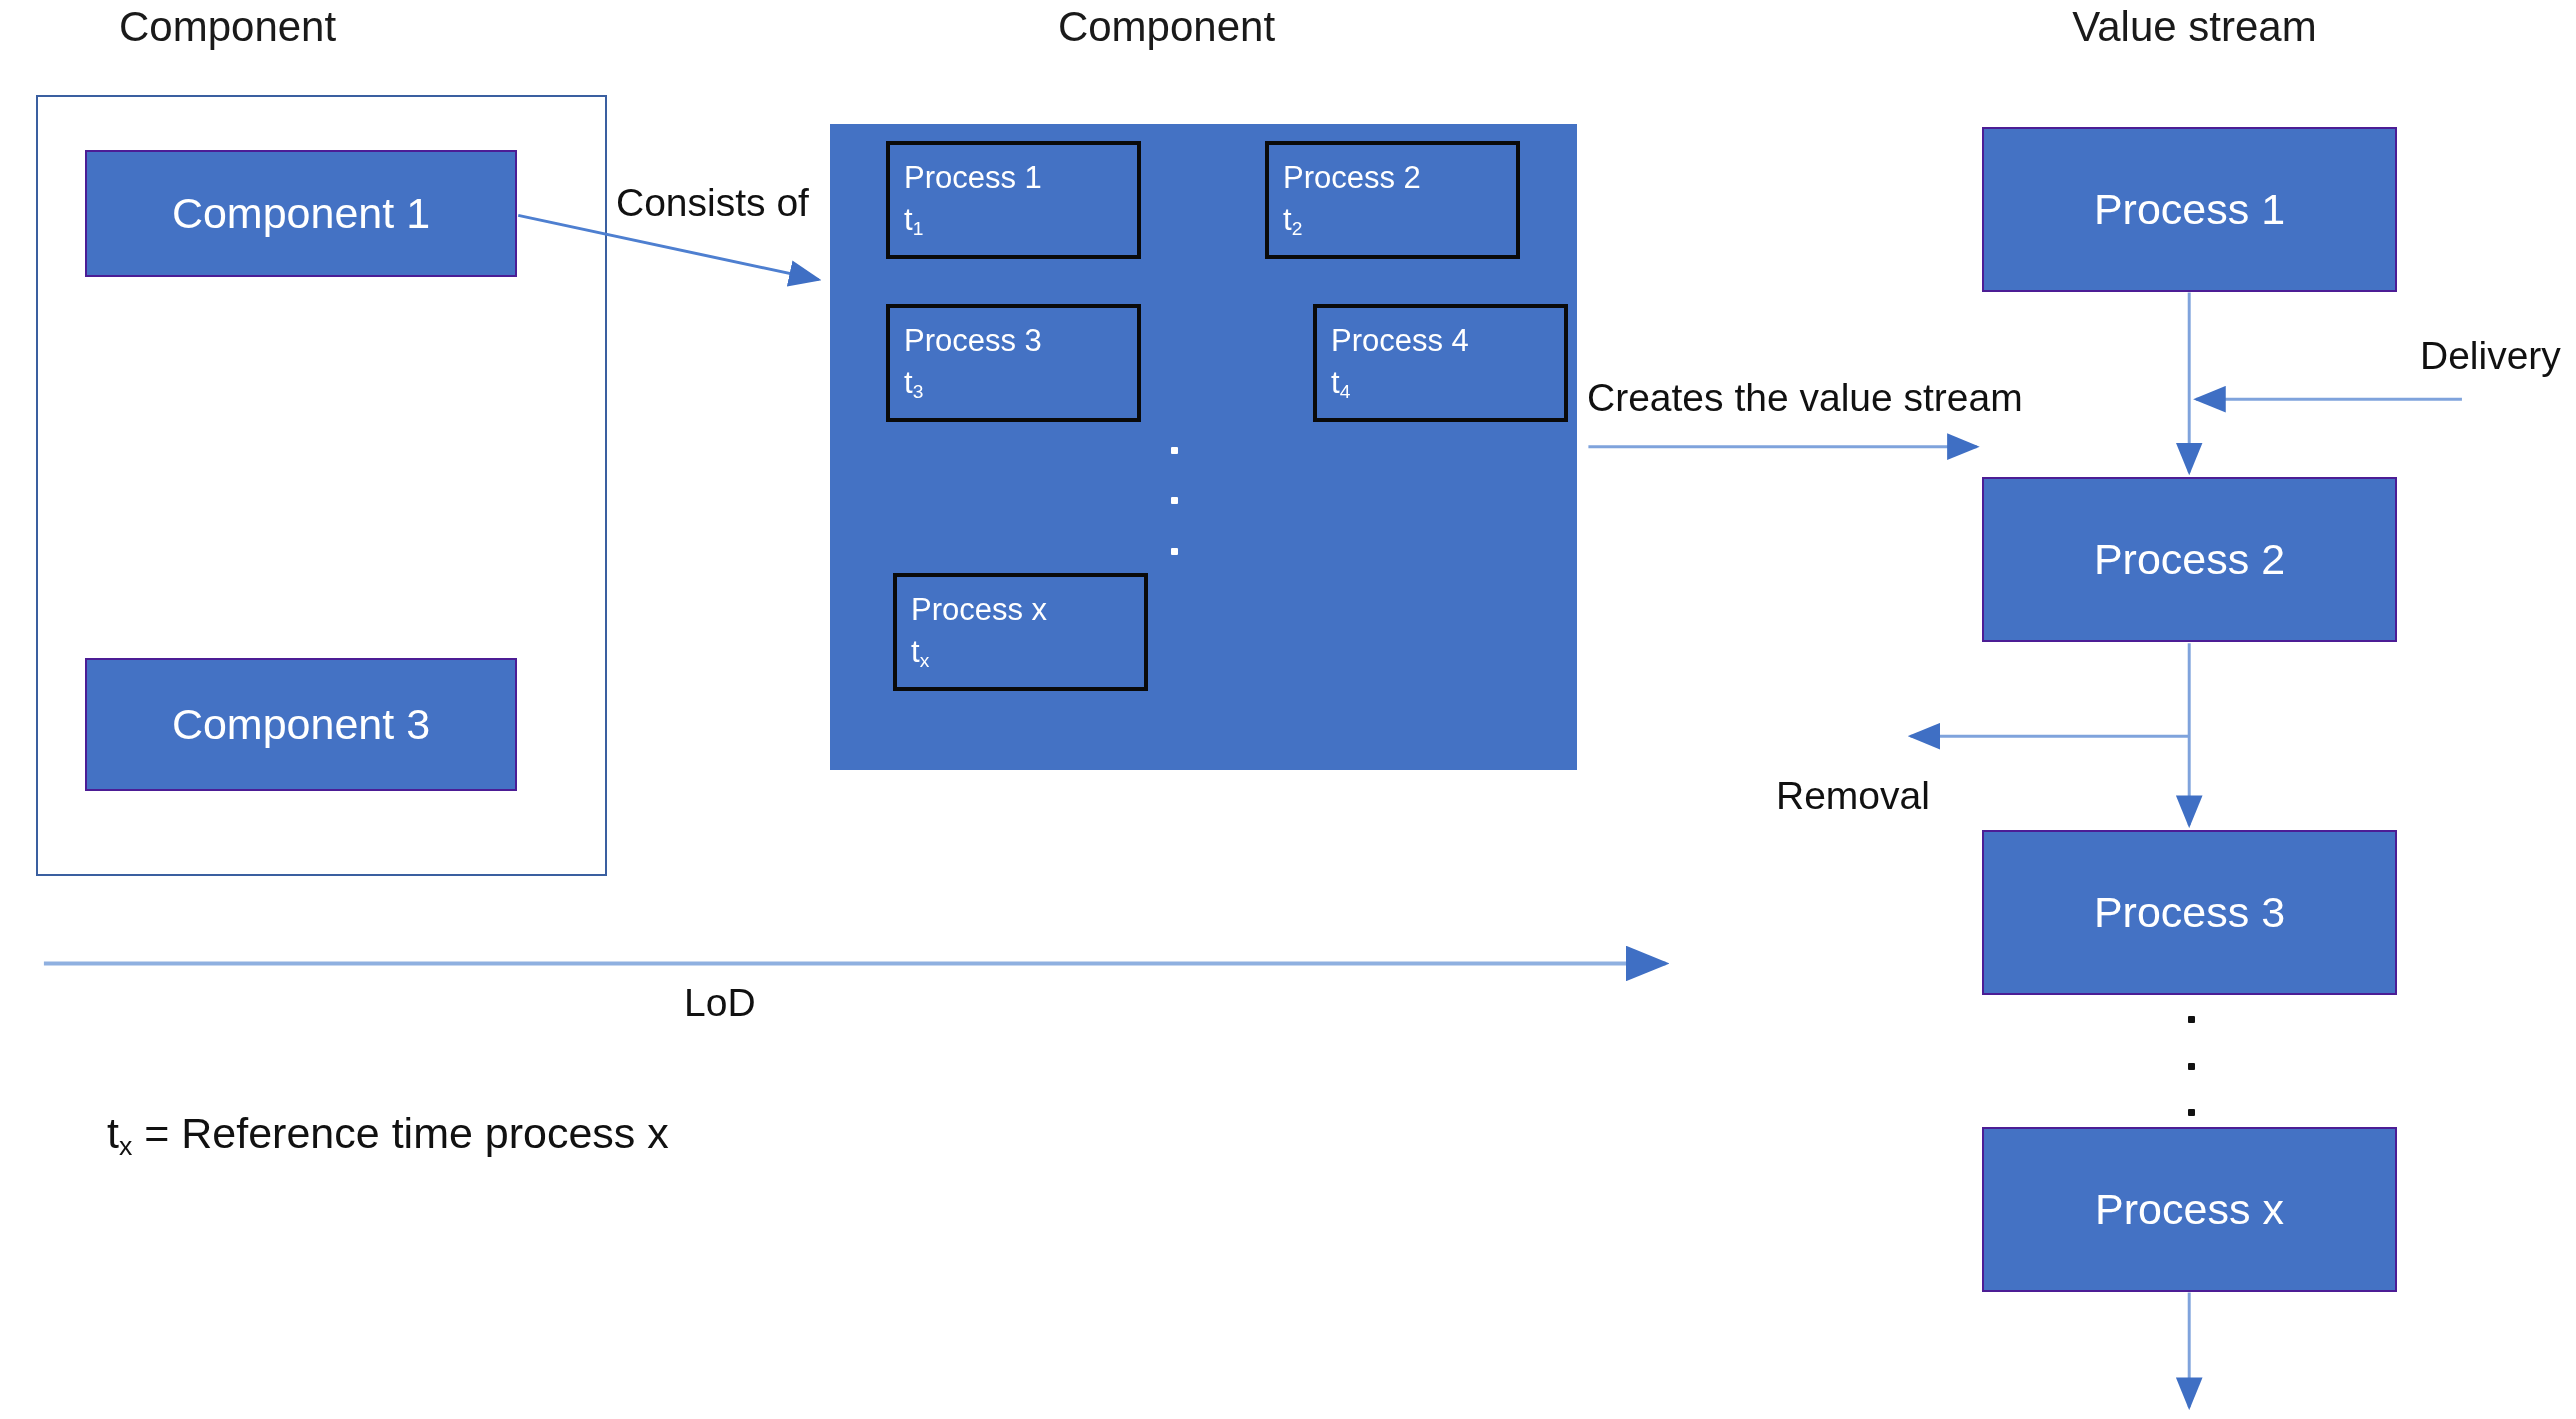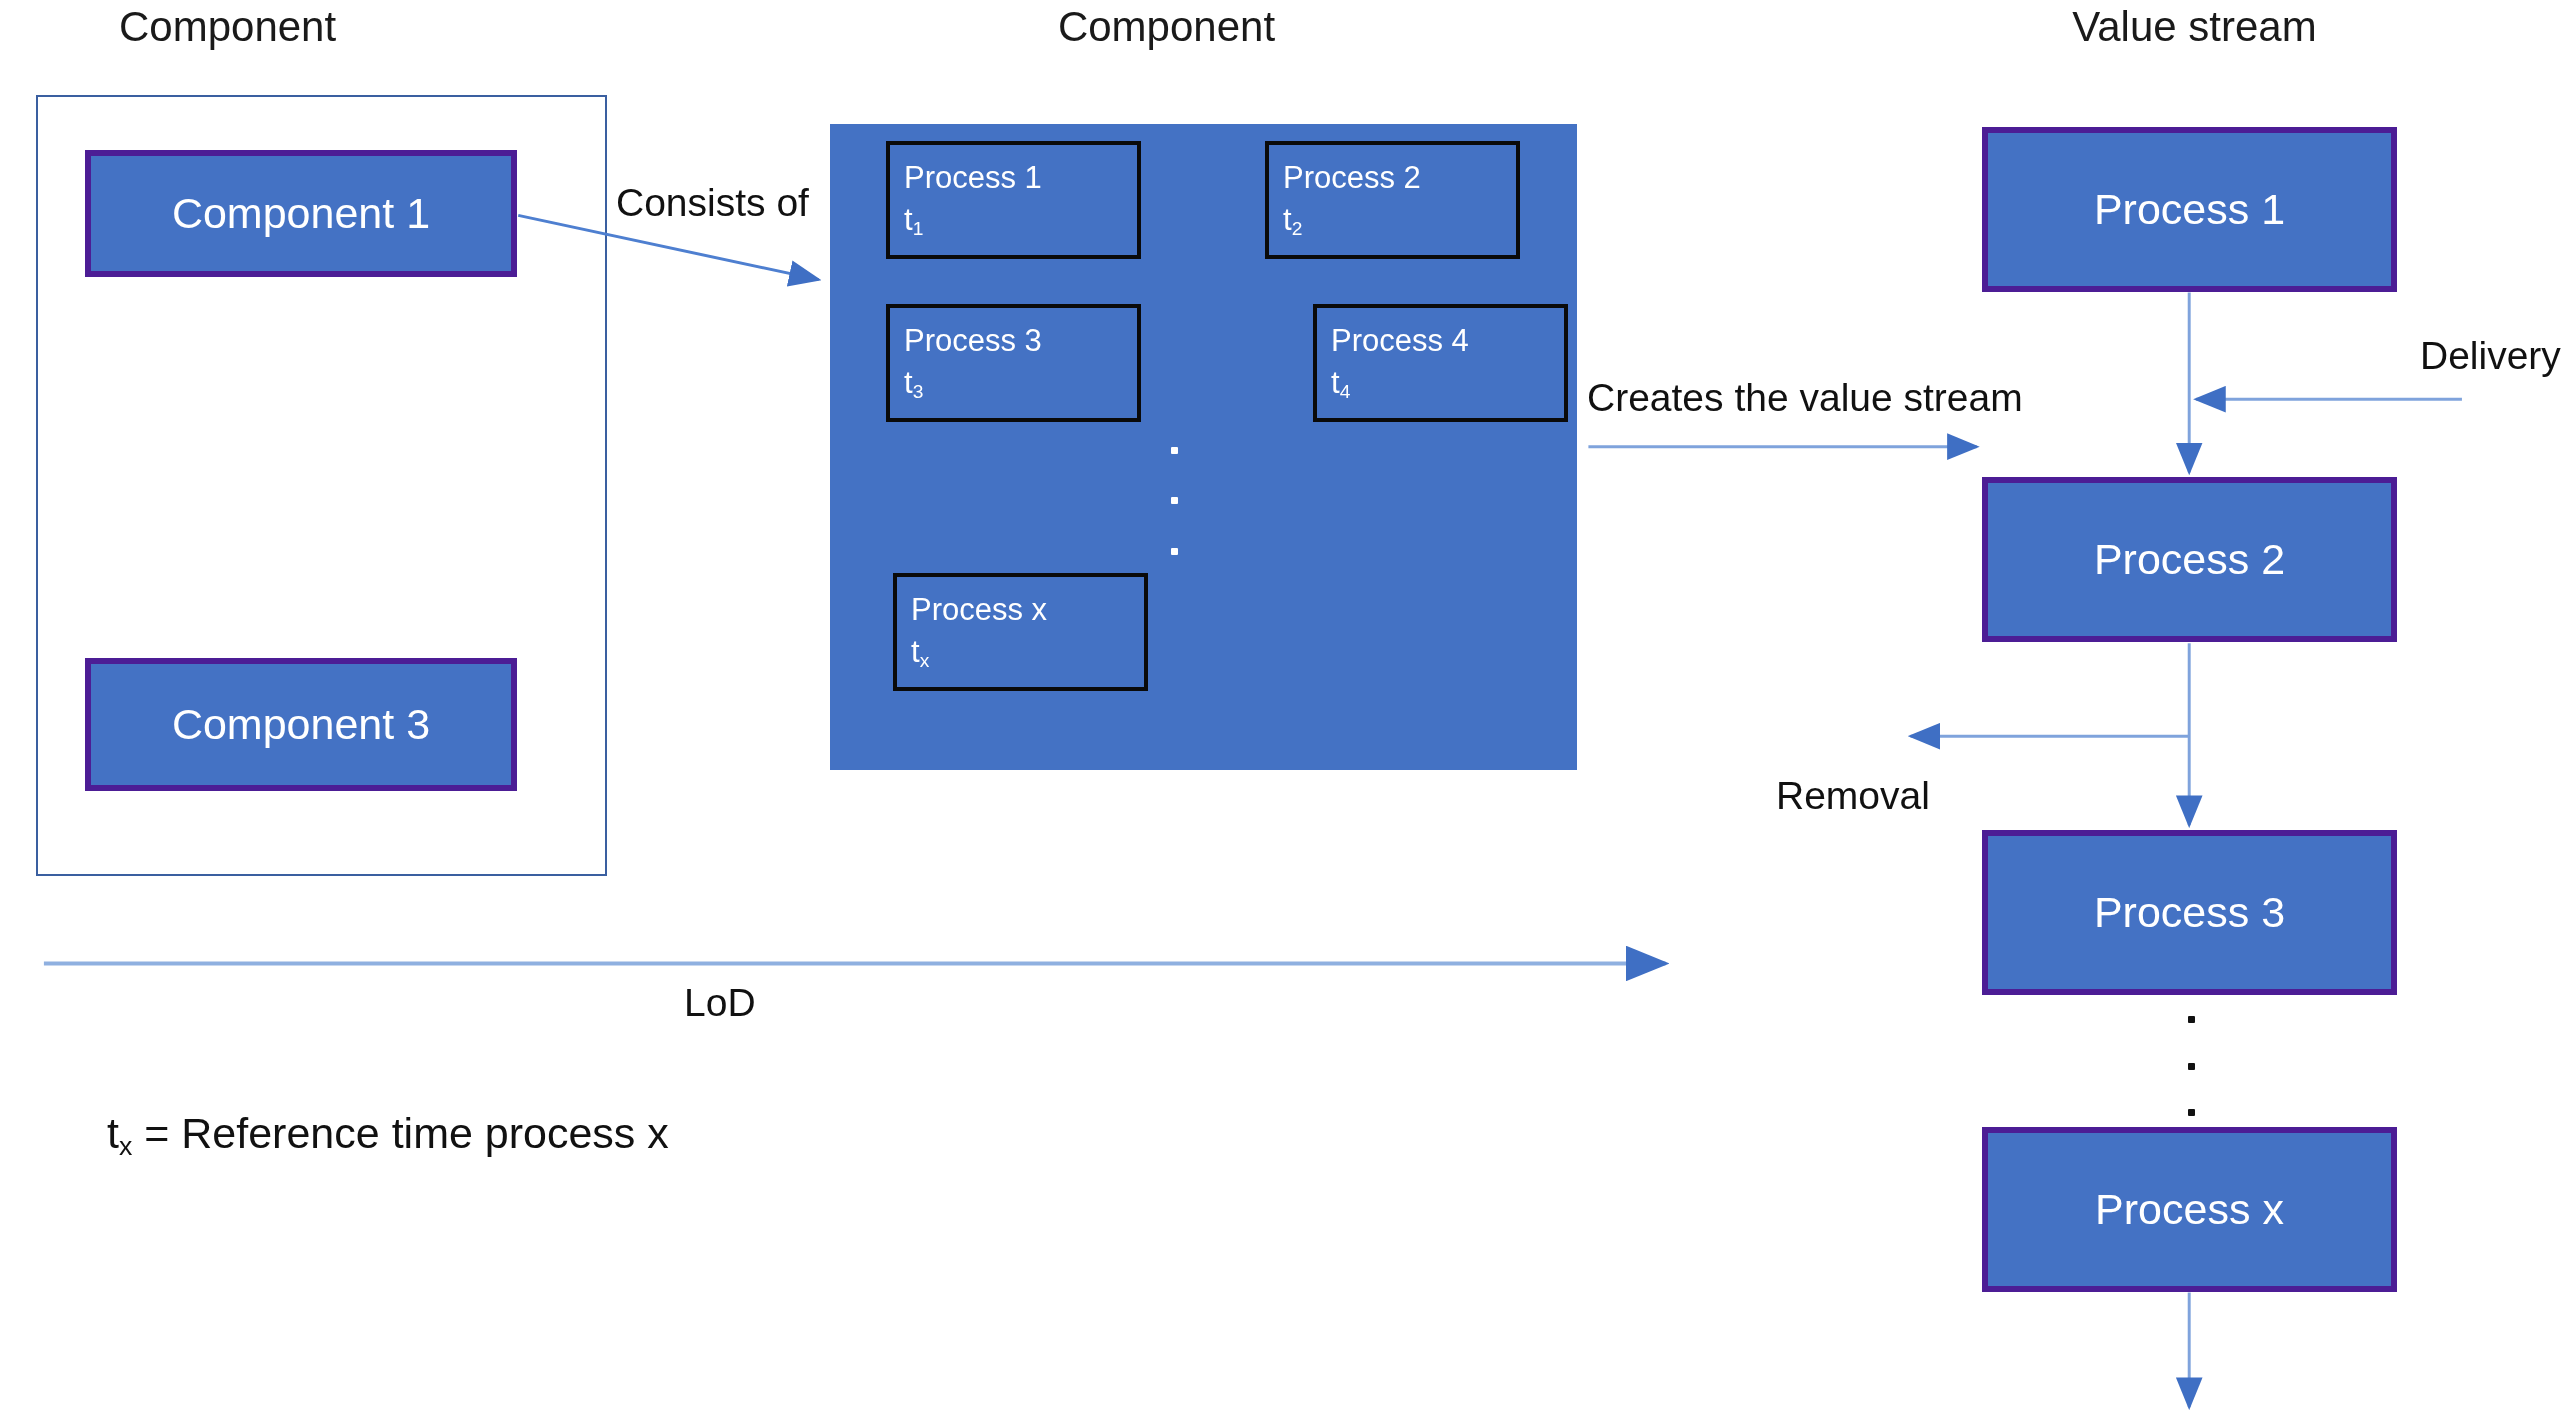--- a/index.html
+++ b/index.html
@@ -21,21 +21,21 @@
     position: absolute;
     font-size: 42px;
     color: #1a1a1a;
     white-space: nowrap;
     text-align: center;
     line-height: 1;
   }
   .blue-box {
     position: absolute;
     background: #4472C4;
-    border: 6px solid #4c1d95;
+    border: 2px solid #4c1d95;
     box-sizing: border-box;
     color: #ffffff;
     display: flex;
     align-items: center;
     justify-content: center;
     line-height: 1.1;
   }
   .component-box {
     font-size: 43px;
   }

